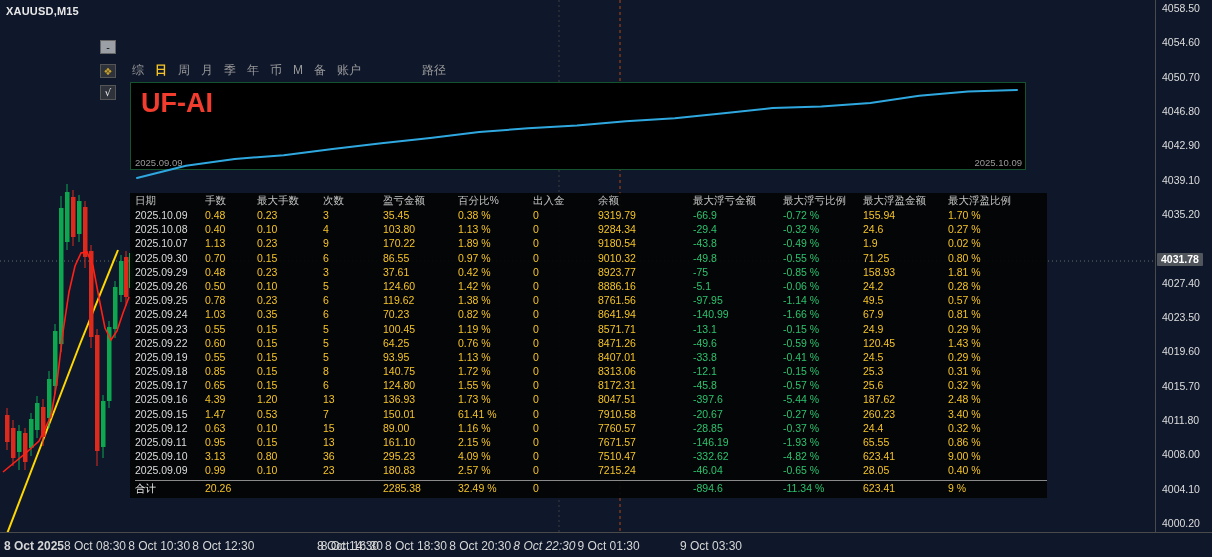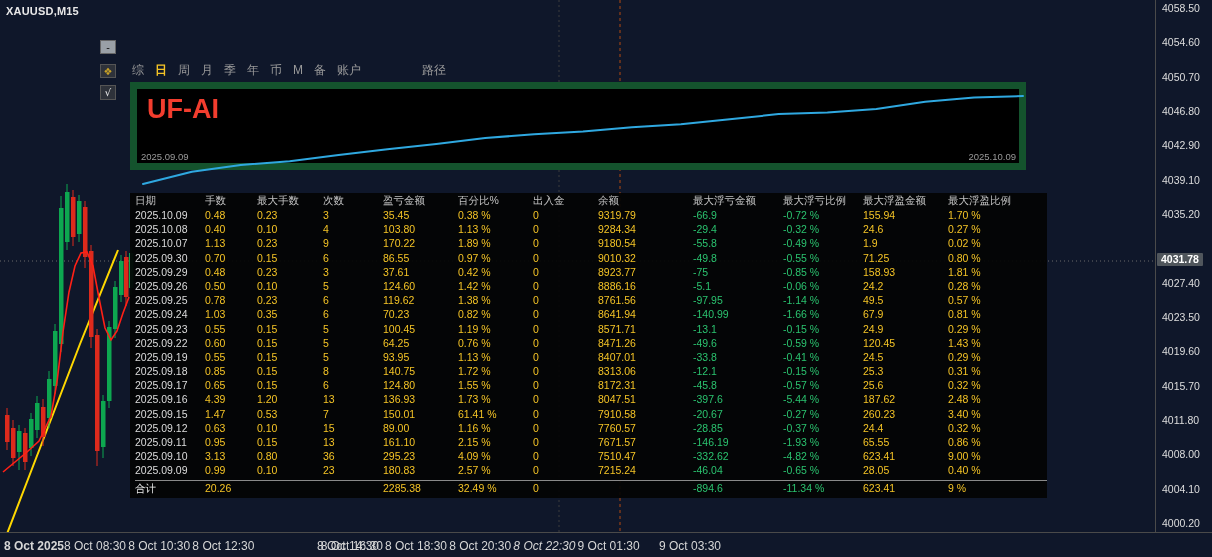--- a/index.html
+++ b/index.html
@@ -30,21 +30,21 @@
   #btn-check{top:47px;height:15px;background:#2e323a;color:#eaeaea;border-color:#555}
 
   #panel-titlebar{position:absolute;left:17px;top:0;width:930px;height:20px;background:#16161d;
                   border:1px solid #3e3e49;color:#f5c426;font-size:11.5px;line-height:18px;padding-left:6px;cursor:move;white-space:nowrap}
 
   #tab-row{position:absolute;left:32px;top:24px;display:flex;gap:11px;font-size:12px;color:#9a9a9a;height:16px;line-height:16px}
   .tab{cursor:pointer}
   .tab.active{color:#f5c426;font-weight:700}
   #path-btn{position:absolute;left:322px;top:24px;font-size:12px;color:#9a9a9a;cursor:pointer;height:16px;line-height:16px}
 
-  #equity-box{position:absolute;left:30px;top:44px;width:896px;height:88px;border:7px solid #14532d;background:#000}
+  #equity-box{position:absolute;left:30px;top:44px;width:896px;height:88px;border:1px solid #14532d;background:#000}
   #wm-red{position:absolute;left:10px;top:5px;font-size:27px;font-weight:700;color:#f23d2e;white-space:nowrap}
   #wm-white{position:absolute;left:103px;top:6px;font-size:26px;color:#ececec;white-space:nowrap}
   .eq-date{position:absolute;bottom:1px;font-size:9.5px;color:#9a9a9a}
   #eq-date-start{left:4px}
   #eq-date-end{right:3px}
 
   #stats-table{position:absolute;left:30px;top:155px;width:917px;background:rgba(4,4,4,.94);font-size:10.5px;padding:0 0 3px 5px}
   .trow{display:grid;grid-template-columns:70px 52px 66px 60px 75px 75px 65px 95px 90px 80px 85px 94px;
         height:14.2px;line-height:14.2px;white-space:nowrap}
   .header-row{height:15px;line-height:15px}
@@ -140,21 +140,21 @@
       <div class="ta-label ta-date" style="left: 4px;">8 Oct 2025</div>
       <div class="ta-label" style="left: 95px; transform: translateX(-50%);">8 Oct 08:30</div>
       <div class="ta-label" style="left: 159.2px; transform: translateX(-50%);">8 Oct 10:30</div>
       <div class="ta-label" style="left: 223.4px; transform: translateX(-50%);">8 Oct 12:30</div>
       <div class="ta-label" style="left: 304px; transform: translateX(-50%); margin-left: 44px;">8 Oct 14:30</div>
       <div class="ta-label" style="left: 351.8px; transform: translateX(-50%);">8 Oct 16:30</div>
       <div class="ta-label" style="left: 416px; transform: translateX(-50%);">8 Oct 18:30</div>
       <div class="ta-label" style="left: 480.2px; transform: translateX(-50%);">8 Oct 20:30</div>
       <div class="ta-label" style="left: 544.4px; transform: translateX(-50%); font-style: italic;">8 Oct 22:30</div>
       <div class="ta-label" style="left: 608.6px; transform: translateX(-50%);">9 Oct 01:30</div>
-      <div class="ta-label" style="left: 690px; transform: translateX(-50%);">9 Oct 03:30</div>
+      <div class="ta-label" style="left: 711px; transform: translateX(-50%);">9 Oct 03:30</div>
     </div>
 
   <div id="panel">
     <button id="btn-min" class="side-btn">-</button>
     <button id="btn-restore" class="side-btn">❖</button>
     <button id="btn-check" class="side-btn">√</button>
 
 
     <div id="tab-row">
         <span class="tab">综</span>
@@ -224,21 +224,21 @@
         </div>
         <div class="trow">
           <span class="tcell c-date">2025.10.07</span>
           <span class="tcell c-yel">1.13</span>
           <span class="tcell c-yel">0.23</span>
           <span class="tcell c-yel">9</span>
           <span class="tcell c-yel">170.22</span>
           <span class="tcell c-yel">1.89 %</span>
           <span class="tcell c-yel">0</span>
           <span class="tcell c-yel">9180.54</span>
-          <span class="tcell c-grn">-55.8</span>
+          <span class="tcell c-grn">-43.8</span>
           <span class="tcell c-grn">-0.49 %</span>
           <span class="tcell c-yel">1.9</span>
           <span class="tcell c-yel">0.02 %</span>
         </div>
         <div class="trow">
           <span class="tcell c-date">2025.09.30</span>
           <span class="tcell c-yel">0.70</span>
           <span class="tcell c-yel">0.15</span>
           <span class="tcell c-yel">6</span>
           <span class="tcell c-yel">86.55</span>

